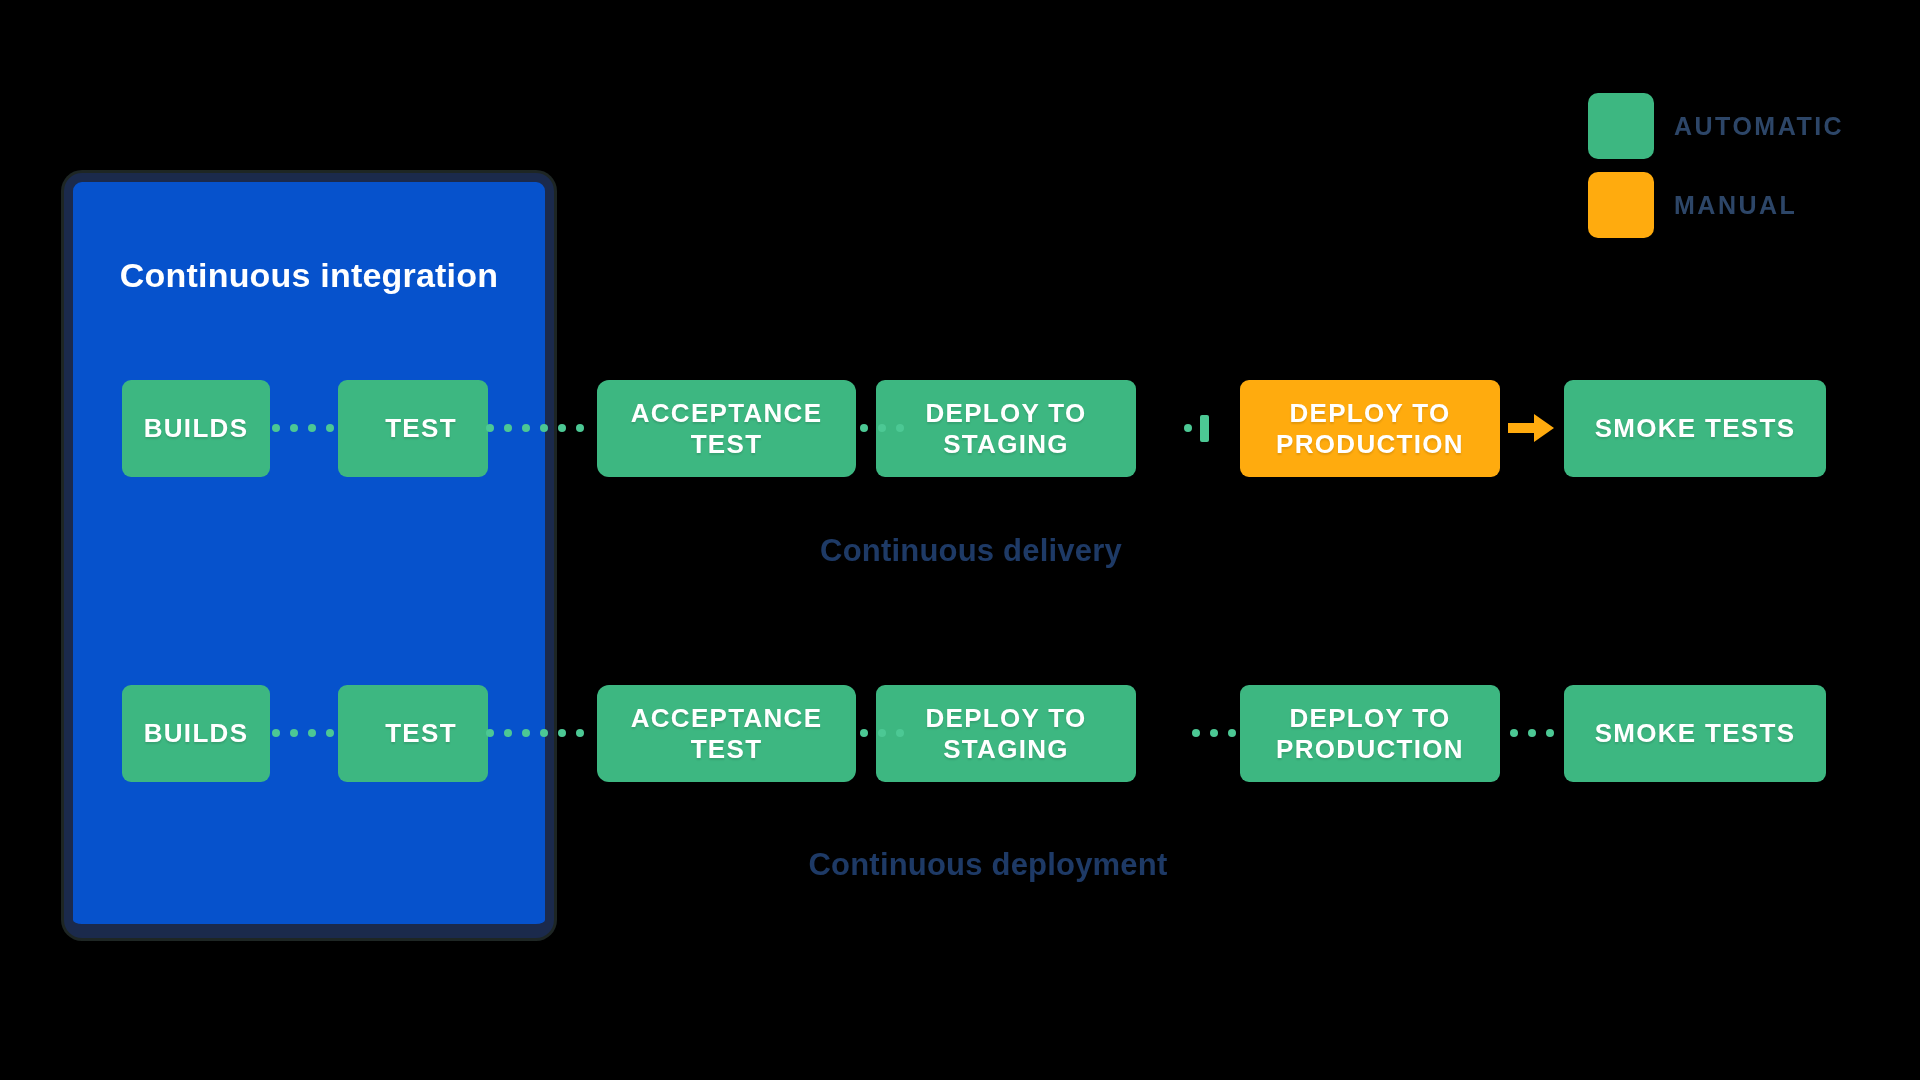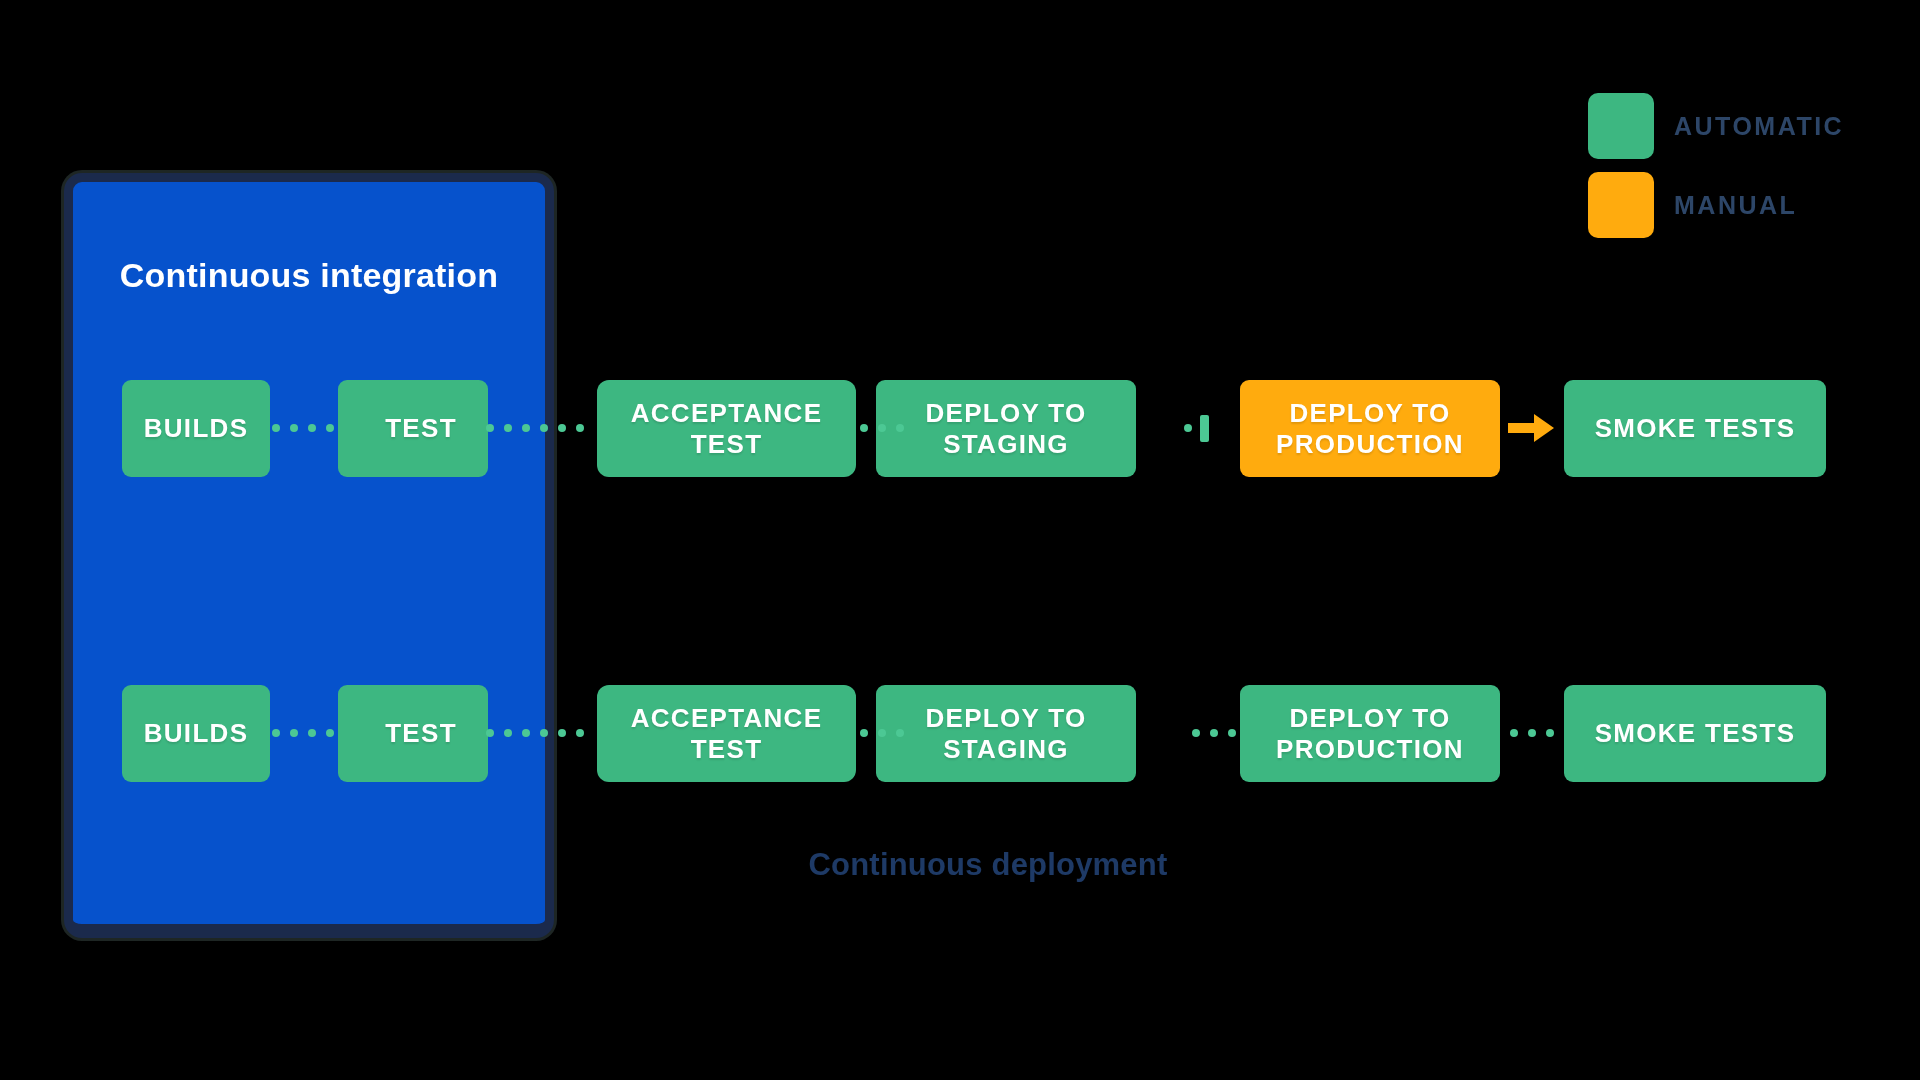--- a/index.html
+++ b/index.html
@@ -136,20 +136,21 @@
   </div>
   <div class="dots r1d" style="left:1184px">
     <span class="dot"></span>
   </div>
   <div class="gate-bar"></div>
   <svg class="arrow-svg" width="46" height="28">
     <rect x="0" y="9" width="26" height="10" fill="#FFAB0E"></rect>
     <polygon points="26,0 46,14 26,28" fill="#FFAB0E"></polygon>
   </svg>
 
+  <div class="caption delivery">Continuous delivery</div>
 
   <div class="node green r2 c1">BUILDS</div>
   <div class="node green r2 c2">TEST</div>
   <div class="node green r2 c3">ACCEPTANCE TEST</div>
   <div class="node green r2 c4">DEPLOY TO STAGING</div>
   <div class="node green r2 c5">DEPLOY TO PRODUCTION</div>
   <div class="node green r2 c6">SMOKE TESTS</div>
 
   <div class="dots r2d" style="left:272px">
     <span class="dot"></span>

